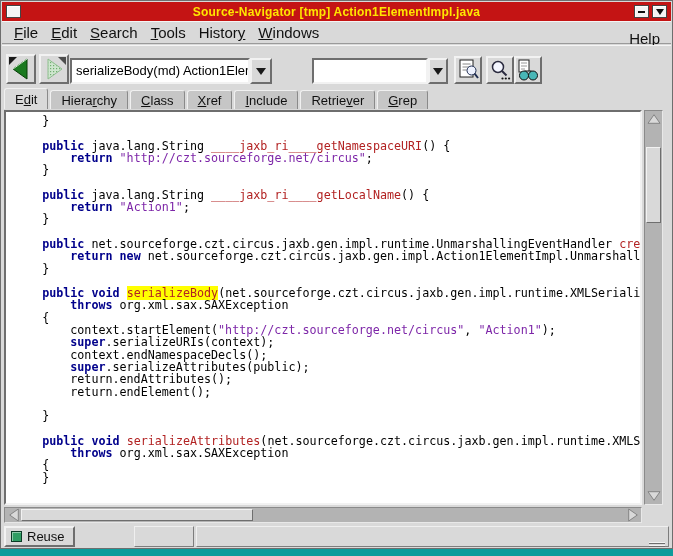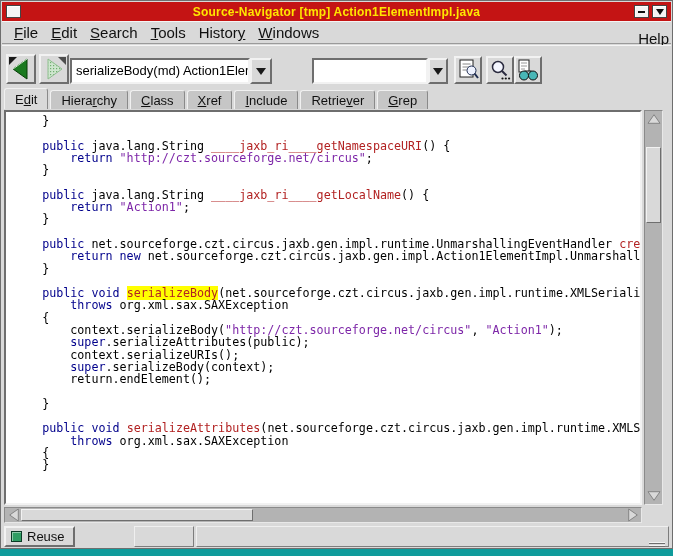--- a/index.html
+++ b/index.html
@@ -13,37 +13,37 @@
   #title{position:absolute;left:0;right:0;text-align:center;color:var(--titlebar-text,#ffe600);font-weight:bold;font-size:12px;letter-spacing:.2px;}
   .tb-btn{position:absolute;top:3px;width:15px;height:13px;background:#f4f4f4;border:1px solid #444;box-shadow:inset 1px 1px 0 #fff;display:flex;align-items:center;justify-content:center;}
   #wm-menu{left:4px;}
   #btn-min{right:22px;}
   #btn-shade{right:4px;}
   .glyph-bar{width:7px;height:2px;background:#111;}
   .glyph-tri{width:0;height:0;border:4px solid transparent;border-top:6px solid #111;margin-top:4px;}
   
   #menubar{position:absolute;left:1px;top:20px;right:1px;height:23px;background:var(--chrome-bg);border-top:1px solid #f5f5f5;border-bottom:1px solid #9a9a9a;display:flex;align-items:center;gap:13px;padding-left:12px;font-size:15px;color:#111;}
   .menu-item{cursor:default;}
-  .menu-help{position:absolute;right:2px;margin-top:12px;}
+  .menu-help{position:absolute;right:11px;margin-top:12px;}
   
   #toolbar{position:absolute;left:1px;top:44px;right:1px;height:44px;background:var(--chrome-bg);border-top:1px solid #f5f5f5;}
   .tool-btn{position:absolute;top:8px;width:30px;height:30px;display:flex;align-items:center;justify-content:center;}
   .icon-btn{position:absolute;top:10px;width:28px;height:28px;display:flex;align-items:center;justify-content:center;}
   .combo-entry{position:absolute;top:12px;height:26px;background:#fff;font-size:13px;line-height:21px;padding-left:4px;white-space:nowrap;overflow:hidden;color:#000;}
   .combo-arrow{position:absolute;top:12px;height:26px;display:flex;align-items:center;justify-content:center;}
   .arrow-down{width:0;height:0;border:5px solid transparent;border-top:7px solid #1a1a1a;margin-top:6px;}
   
   #tabrow{position:absolute;left:3px;top:87px;height:21px;display:flex;align-items:flex-end;gap:2px;}
   .tab{height:19px;background:#c6c6c6;border:1px solid #8a8a8a;border-bottom:none;border-top-color:#f0f0f0;border-left-color:#f0f0f0;border-radius:3px 3px 0 0;padding:2px 10px 0 10px;font-size:13px;color:#111;}
   .tab.active{height:21px;background:var(--chrome-bg);padding-top:3px;}
   
   #text-frame{position:absolute;left:3px;top:109px;width:638px;height:395px;background:#ffffff;}
   #code-host{position:absolute;inset:0;overflow:hidden;padding:3px 0 0 8px;font-family:"DejaVu Sans Mono","Liberation Mono",monospace;font-size:11.7px;line-height:12.3px;color:var(--plain,#000);}
   .code-line{white-space:pre;height:12.3px;}
-  .c-k{color:var(--keyword,#00008b);}
+  .c-k{color:var(--keyword,#00008b);font-weight:bold;}
   .c-m{color:var(--method,#b22222);}
   .c-s{color:var(--string,#7d26a8);}
   .c-h{color:var(--method,#b22222);background:var(--highlight-bg,#ffff00);}
   
   .sb-trough{position:absolute;background:#b3b3b3;border:1px solid;border-color:#8a8a8a #e8e8e8 #e8e8e8 #8a8a8a;}
   #vscroll{left:643px;top:109px;width:19px;height:395px;}
   #hscroll{left:3px;top:506px;width:638px;height:16px;}
   .sb-arrow{position:absolute;width:15px;height:14px;display:flex;align-items:center;justify-content:center;}
   .sb-thumb{position:absolute;background:var(--chrome-bg);border:1px solid;border-color:#f2f2f2 #6e6e6e #6e6e6e #f2f2f2;}
   #v-up{left:1px;top:1px;} #v-down{left:1px;bottom:1px;}
@@ -165,24 +165,25 @@
         <div class="code-line"><span>        </span><span class="c-k">return</span><span> </span><span class="c-s">"Action1"</span><span>;</span></div>
         <div class="code-line"><span>    }</span></div>
         <div class="code-line"> </div>
         <div class="code-line"><span>    </span><span class="c-k">public</span><span> net.sourceforge.czt.circus.jaxb.gen.impl.runtime.UnmarshallingEventHandler </span><span class="c-m">creat</span></div>
         <div class="code-line"><span>        </span><span class="c-k">return</span><span> </span><span class="c-k">new</span><span> net.sourceforge.czt.circus.jaxb.gen.impl.Action1ElementImpl.Unmarshaller</span></div>
         <div class="code-line"><span>    }</span></div>
         <div class="code-line"> </div>
         <div class="code-line"><span>    </span><span class="c-k">public</span><span> </span><span class="c-k">void</span><span> </span><span class="c-h">serializeBody</span><span>(net.sourceforge.czt.circus.jaxb.gen.impl.runtime.XMLSerialize</span></div>
         <div class="code-line"><span>        </span><span class="c-k">throws</span><span> org.xml.sax.SAXException</span></div>
         <div class="code-line"><span>    {</span></div>
-        <div class="code-line"><span>        context.serializeBody(</span><span class="c-s">"http://czt.sourceforge.net/circus"</span><span>, </span><span class="c-s">"Action1"</span><span>);</span></div>
+        <div class="code-line"><span>        context.startElement(</span><span class="c-s">"http://czt.sourceforge.net/circus"</span><span>, </span><span class="c-s">"Action1"</span><span>);</span></div>
+        <div class="code-line"><span>        </span><span class="c-k">super</span><span>.serializeURIs(context);</span></div>
+        <div class="code-line"><span>        context.endNamespaceDecls();</span></div>
         <div class="code-line"><span>        </span><span class="c-k">super</span><span>.serializeAttributes(public);</span></div>
-        <div class="code-line"><span>        context.serializeURIs();</span></div>
-        <div class="code-line"><span>        </span><span class="c-k">super</span><span>.serializeBody(context);</span></div>
+        <div class="code-line"><span>        return.endAttributes();</span></div>
         <div class="code-line"><span>        return.endElement();</span></div>
         <div class="code-line"> </div>
         <div class="code-line"><span>    }</span></div>
         <div class="code-line"> </div>
         <div class="code-line"><span>    </span><span class="c-k">public</span><span> </span><span class="c-k">void</span><span> </span><span class="c-m">serializeAttributes</span><span>(net.sourceforge.czt.circus.jaxb.gen.impl.runtime.XMLSer</span></div>
         <div class="code-line"><span>        </span><span class="c-k">throws</span><span> org.xml.sax.SAXException</span></div>
         <div class="code-line"><span>    {</span></div>
         <div class="code-line"><span>    }</span></div>
       </div>
   </div>

